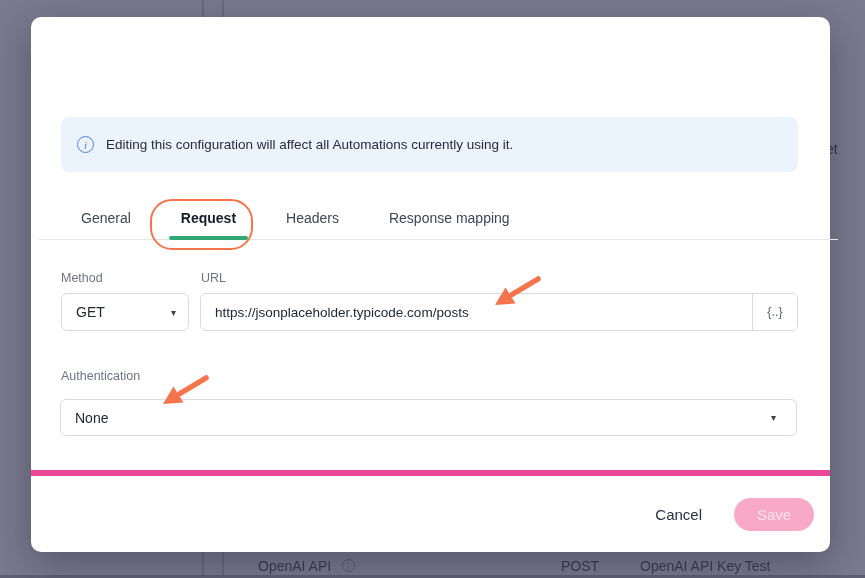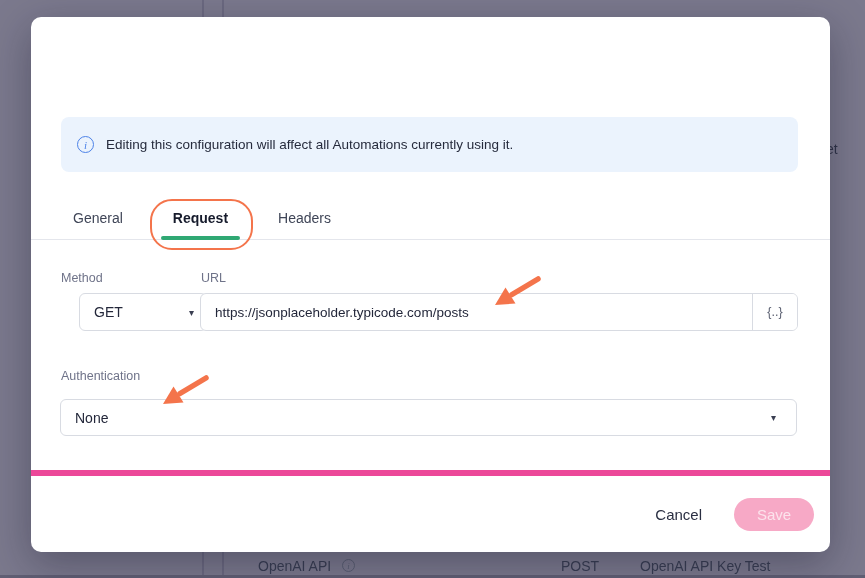--- a/index.html
+++ b/index.html
@@ -41,21 +41,21 @@
   }
   .banner-info-icon{
     flex:0 0 auto;width:17px;height:17px;border:1.6px solid #4c82e8;border-radius:50%;
     color:#4c82e8;font-size:11px;line-height:17px;text-align:center;box-sizing:border-box;
     font-family:"Liberation Serif","DejaVu Serif",serif;font-style:italic;
   }
   .banner-text{margin-left:12px;font-size:13.5px;color:#262b3d;}
 
   
   .tabs{
-    position:absolute;left:0;top:183px;width:799px;height:40px;box-sizing:border-box;
+    position:absolute;left:8px;top:183px;width:799px;height:40px;box-sizing:border-box;
     border-bottom:1px solid #e4e6ec;display:flex;align-items:center;gap:50px;padding-left:42px;
   }
   .tab{position:relative;font-size:14px;color:#3f4557;height:40px;line-height:36px;cursor:pointer;}
   .tab.active{color:#161b2c;font-weight:700;text-align:center;}
   .tab.active::after{
     content:"";position:absolute;left:-12px;right:-12px;bottom:0;height:4px;
     background:#2fa873;border-radius:3px;
   }
   .tab-annotation{
     position:absolute;left:119px;top:182px;width:99px;height:47px;border:2.5px solid #f4744b;
@@ -66,21 +66,21 @@
   .field-label{position:absolute;font-size:12.5px;color:#6f7389;}
   .label-method{left:30px;top:254px;text-align:center;}
   .label-url{left:170px;top:254px;}
   .label-auth{left:30px;top:352px;}
 
   .select-box{
     position:absolute;background:#fff;border:1px solid #d8dbe2;border-radius:6px;
     box-sizing:border-box;display:flex;align-items:center;justify-content:space-between;
     font-size:14px;color:#23273a;cursor:pointer;
   }
-  .method-select{left:30px;top:276px;width:128px;height:38px;padding:0 12px 0 14px;margin-left:18px;}
+  .method-select{left:30px;top:276px;width:128px;height:38px;padding:0 12px 0 14px;}
   .auth-select{left:29px;top:382px;width:737px;height:37px;padding:0 20px 0 14px;}
   .caret{font-size:10px;color:#3b3f52;}
 
   .url-group{
     position:absolute;left:169px;top:276px;width:598px;height:38px;border:1px solid #d8dbe2;
     border-radius:6px;box-sizing:border-box;display:flex;align-items:stretch;background:#fff;overflow:hidden;
   }
   .url-input{
     flex:1 1 auto;border:none;outline:none;font-size:13.5px;color:#23273a;padding:0 10px 0 14px;
     font-family:"Liberation Sans","DejaVu Sans",sans-serif;background:transparent;min-width:0;
@@ -132,20 +132,21 @@
 
   <div class="banner">
     <span class="banner-info-icon">i</span>
     <span class="banner-text">Editing this configuration will affect all Automations currently using it.</span>
   </div>
 
   <div class="tabs">
     <div class="tab">General</div>
     <div class="tab active">Request</div>
     <div class="tab">Headers</div>
+    <div class="tab">Response mapping</div>
   </div>
   <div class="tab-annotation"></div>
 
   <div class="field-label label-method">Method</div>
   <div class="select-box method-select">
     <span>GET</span>
     <span class="caret">▾</span>
   </div>
 
   <div class="field-label label-url">URL</div>

